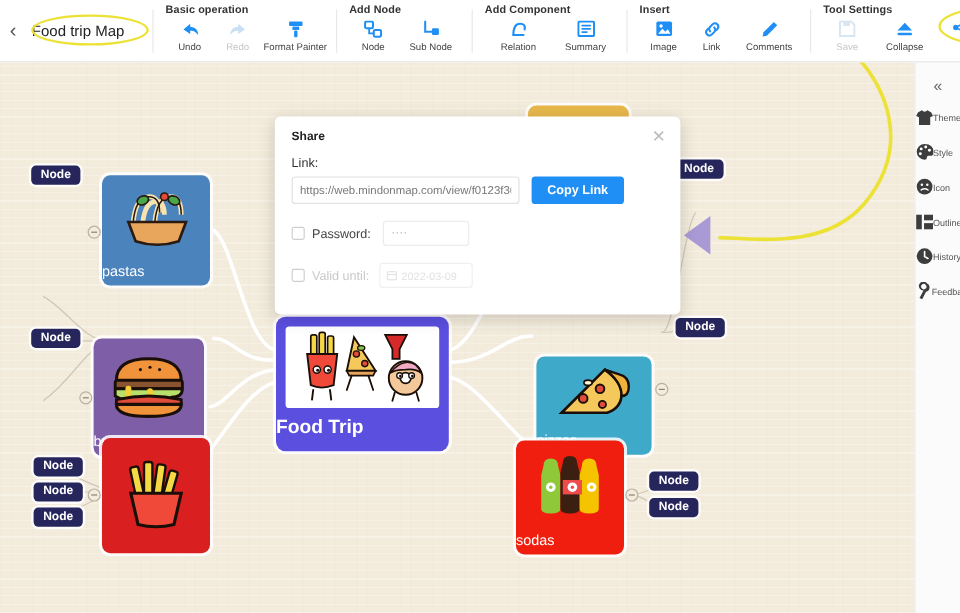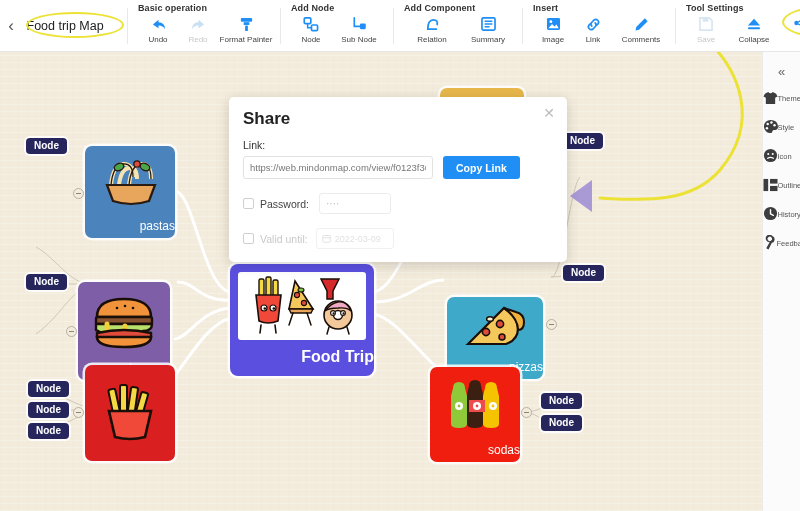--- a/index.html
+++ b/index.html
@@ -90,21 +90,21 @@
   
   .node {
     position: absolute; border-radius: 7px;
     display: flex; flex-direction: column; align-items: center; justify-content: flex-start;
     box-shadow: 0 0 0 2.5px rgba(255,255,255,.85);
     cursor: pointer; overflow: hidden;
   }
   .node .art { flex: 1; width: 100%; display: flex; align-items: center; justify-content: center; }
   .node .cap {
     color: #fff; font-size: 12px; padding-bottom: 5px; line-height: 1.1;
-    text-align: right; width: 100%;
+    text-align: left; width: 100%;
   }
   .node.center { border-radius: 8px; }
   .node.center .art {
     background: #fff; margin: 8px 8px 0 8px; width: calc(100% - 16px);
     border-radius: 3px; flex: none; height: 68px;
   }
   .node.center .cap { font-size: 16px; font-weight: bold; padding: 8px 0 10px 0; }
 
   
   .toggle {
@@ -148,21 +148,21 @@
   }
   .rs-ico { height: 17px; display: flex; align-items: center; justify-content: center; color: #3d3d3d; }
   .rs-lbl { font-size: 7.5px; color: #555; margin-top: 2px; white-space: nowrap; }
 
   
   .dlg {
     position: absolute; left: 229px; top: 97px; width: 338px; height: 165px;
     background: #fff; border-radius: 5px;
     box-shadow: 0 3px 14px rgba(0,0,0,.16); z-index: 50;
   }
-  .dlg-title { font-size: 17px; font-weight: bold; color: #222; padding: 12px 0 0 14px; }
+  .dlg-title { font-size: 10px; font-weight: bold; color: #222; padding: 12px 0 0 14px; }
   .dlg-close {
     position: absolute; right: 10px; top: 8px; width: 16px; height: 16px;
     color: #bbb; font-size: 14px; cursor: pointer; text-align: center; line-height: 16px;
   }
   .dlg-body { padding: 10px 14px 0 14px; }
   .f-label { font-size: 10.5px; color: #333; margin-bottom: 5px; }
   .f-row { display: flex; align-items: center; }
   .link-input {
     flex: none; width: 190px; height: 23px; border: 1px solid #e2e2e2; border-radius: 3px;
     font-size: 9.5px; color: #777; padding: 0 6px; outline: none; background: #fff;

